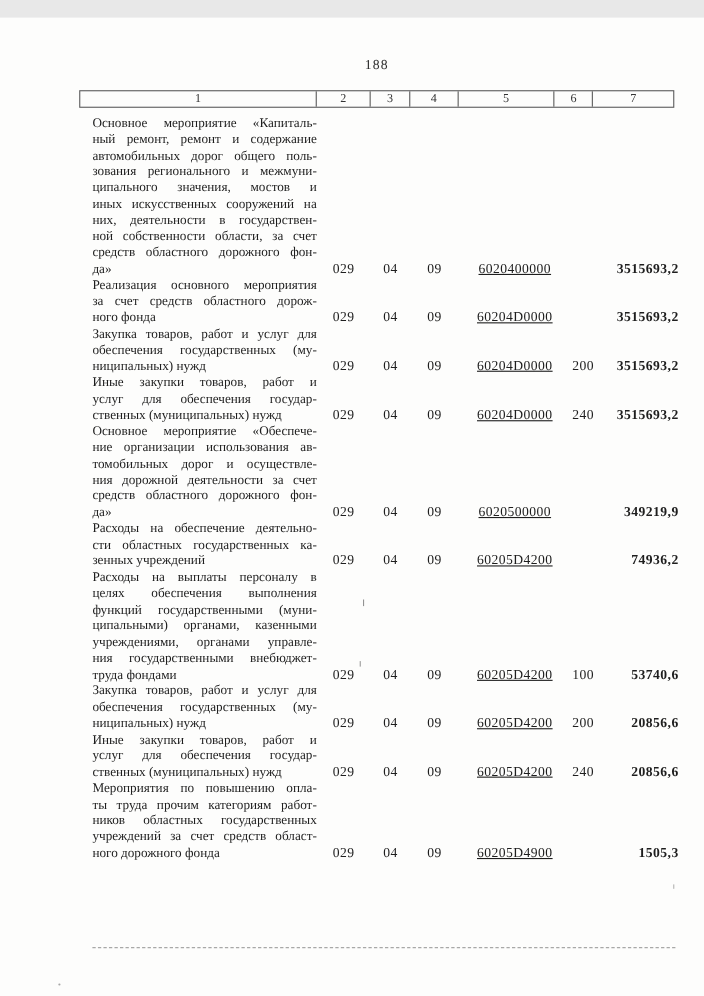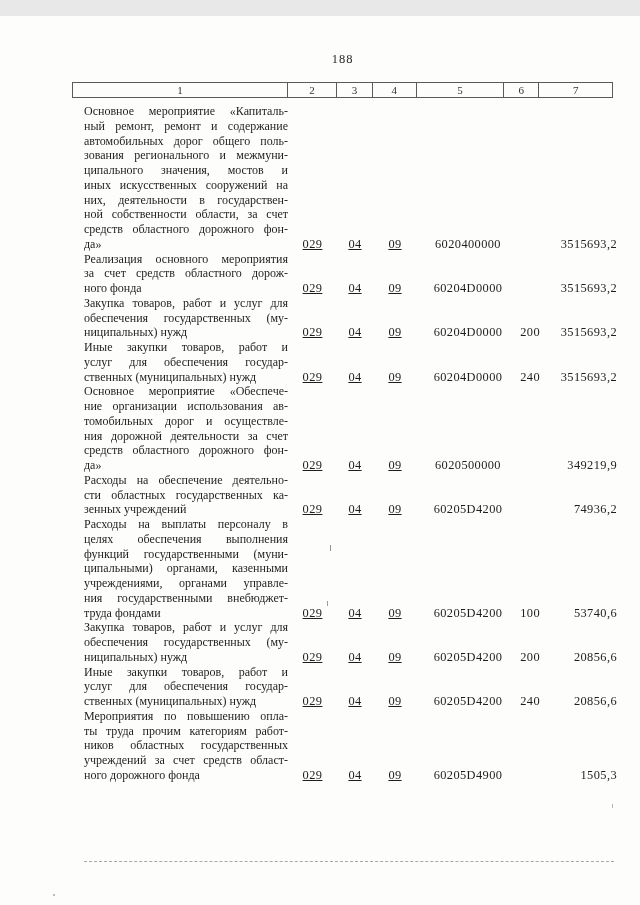--- a/index.html
+++ b/index.html
@@ -59,24 +59,24 @@
   .budget-table tr.first td{padding-top:4px;}
   td.c1{padding-left:12px;}
   td.c1 .line{
     text-align:justify;
     text-align-last:justify;
     white-space:normal;
   }
   td.c1 .line.last{
     text-align-last:left;
   }
-  td.c2,td.c3,td.c4{text-align:center;text-decoration:underline;}
-  td.c5{text-align:center;padding-left:14px;}
+  td.c2,td.c3,td.c4{text-align:center;}
+  td.c5{text-align:center;padding-left:14px;text-decoration:underline;}
   td.c6{text-align:right;padding-left:14px;}
-  td.c7{text-align:right;}
+  td.c7{text-align:right;font-weight:bold;}
   td.c7 .val{margin-right:-4px;}
   .val{
     font-size:12.4px;
     letter-spacing:0.4px;
     white-space:nowrap;
   }
   
   .artifact{position:absolute;pointer-events:none;}
   .bottom-dashes{
     top:845px;left:84px;width:530px;height:0;

